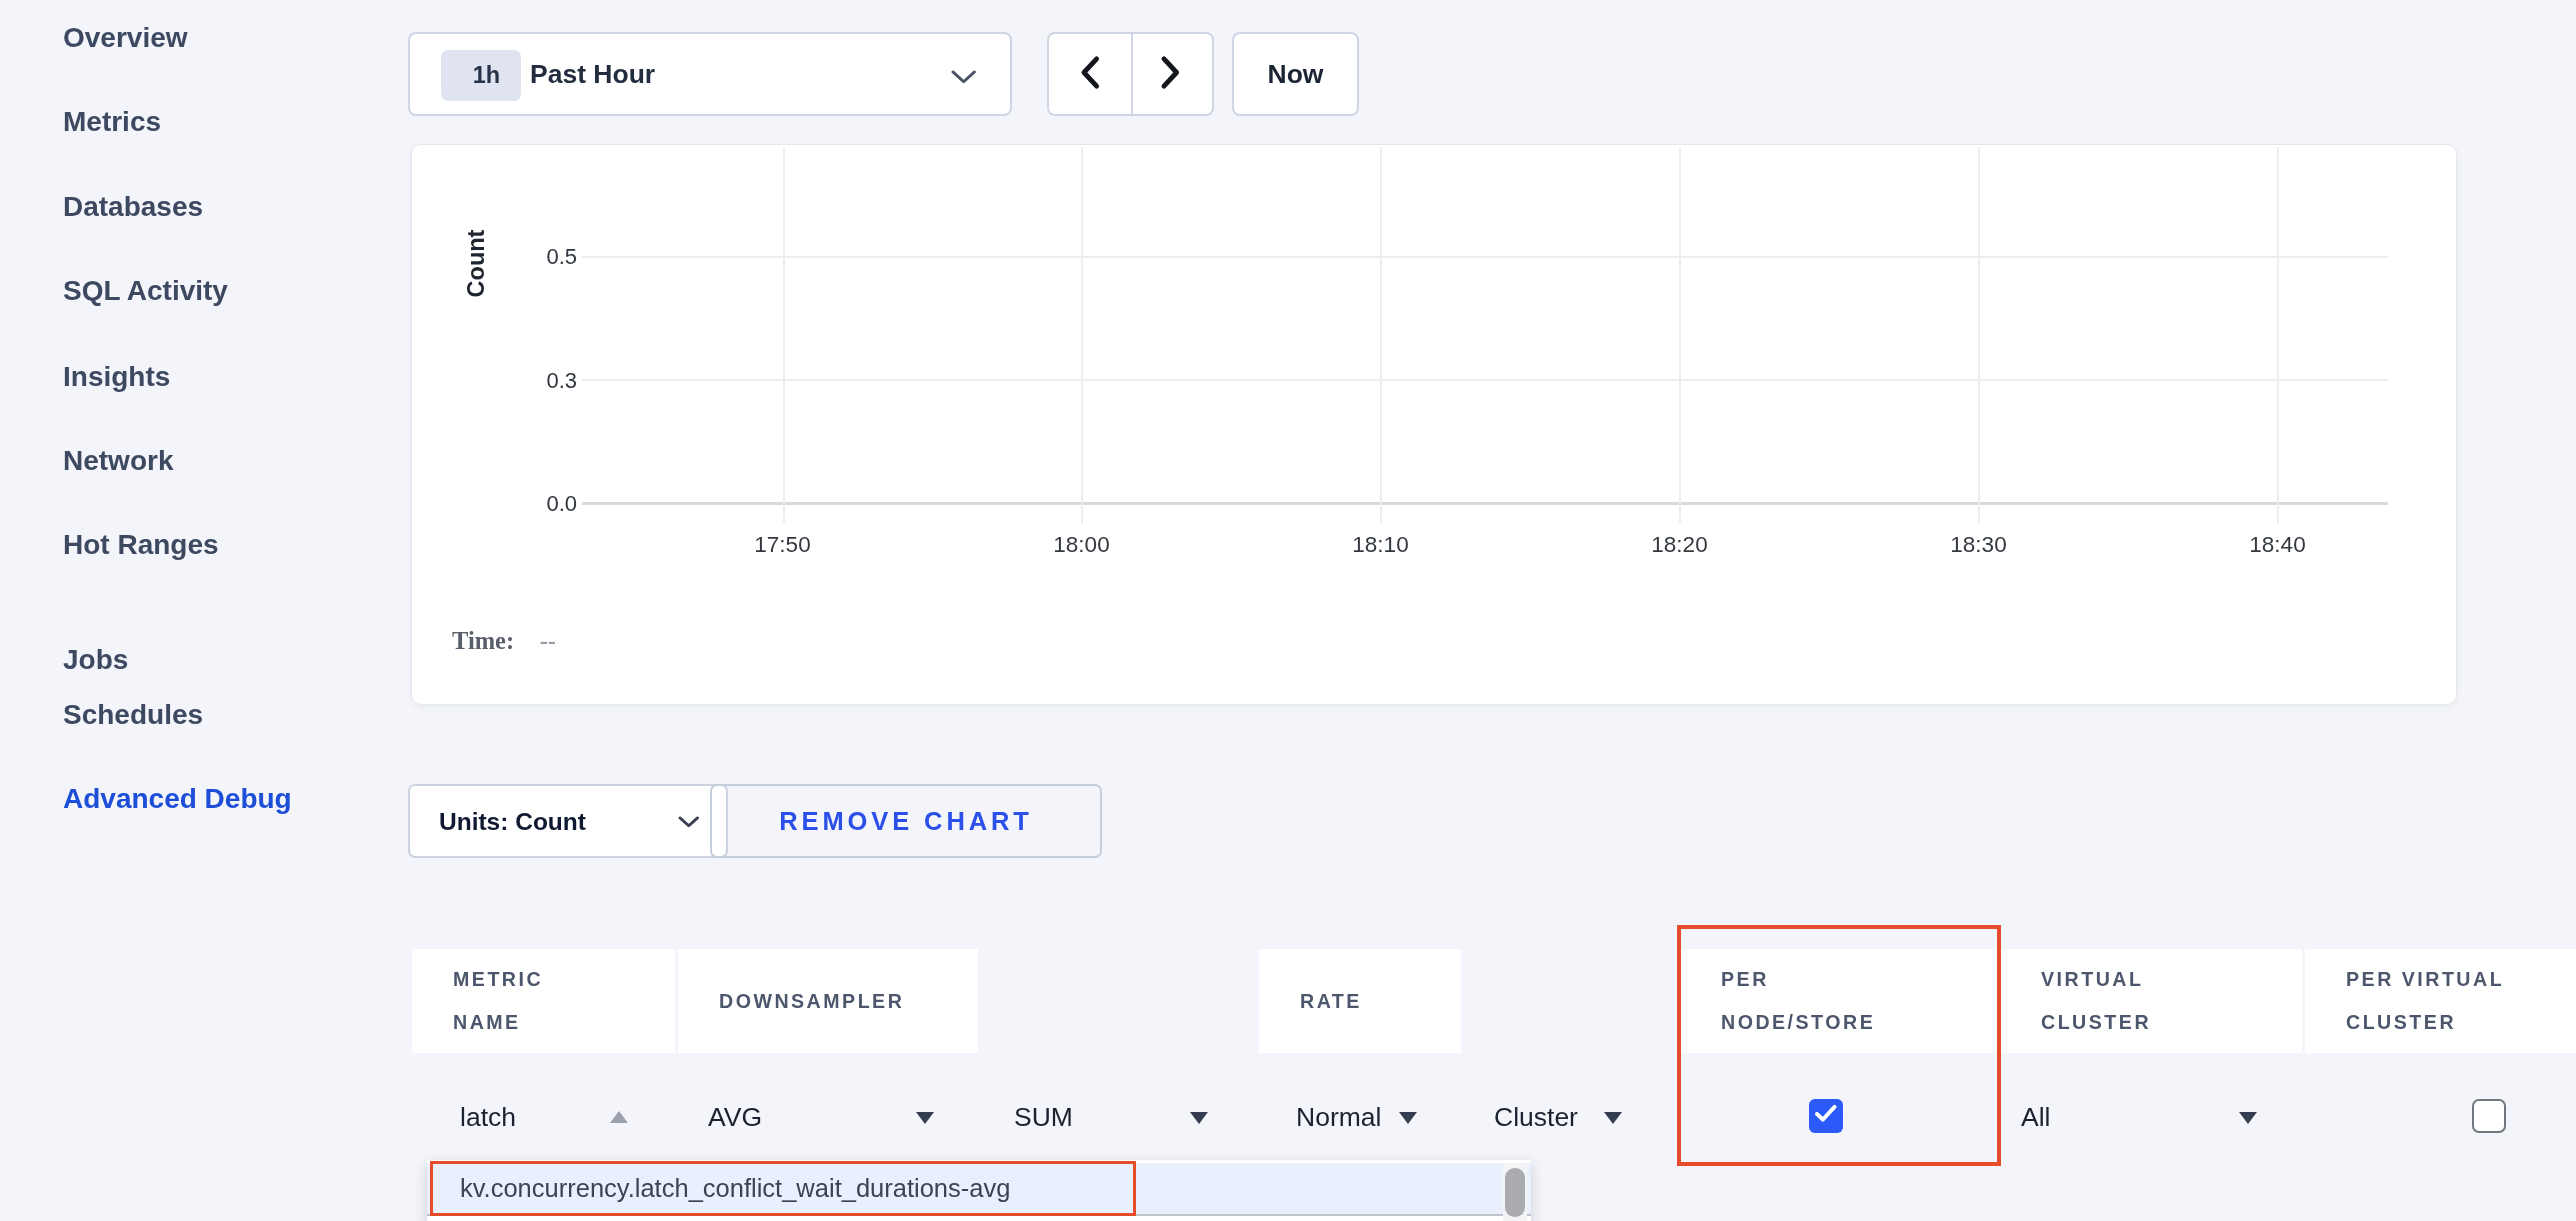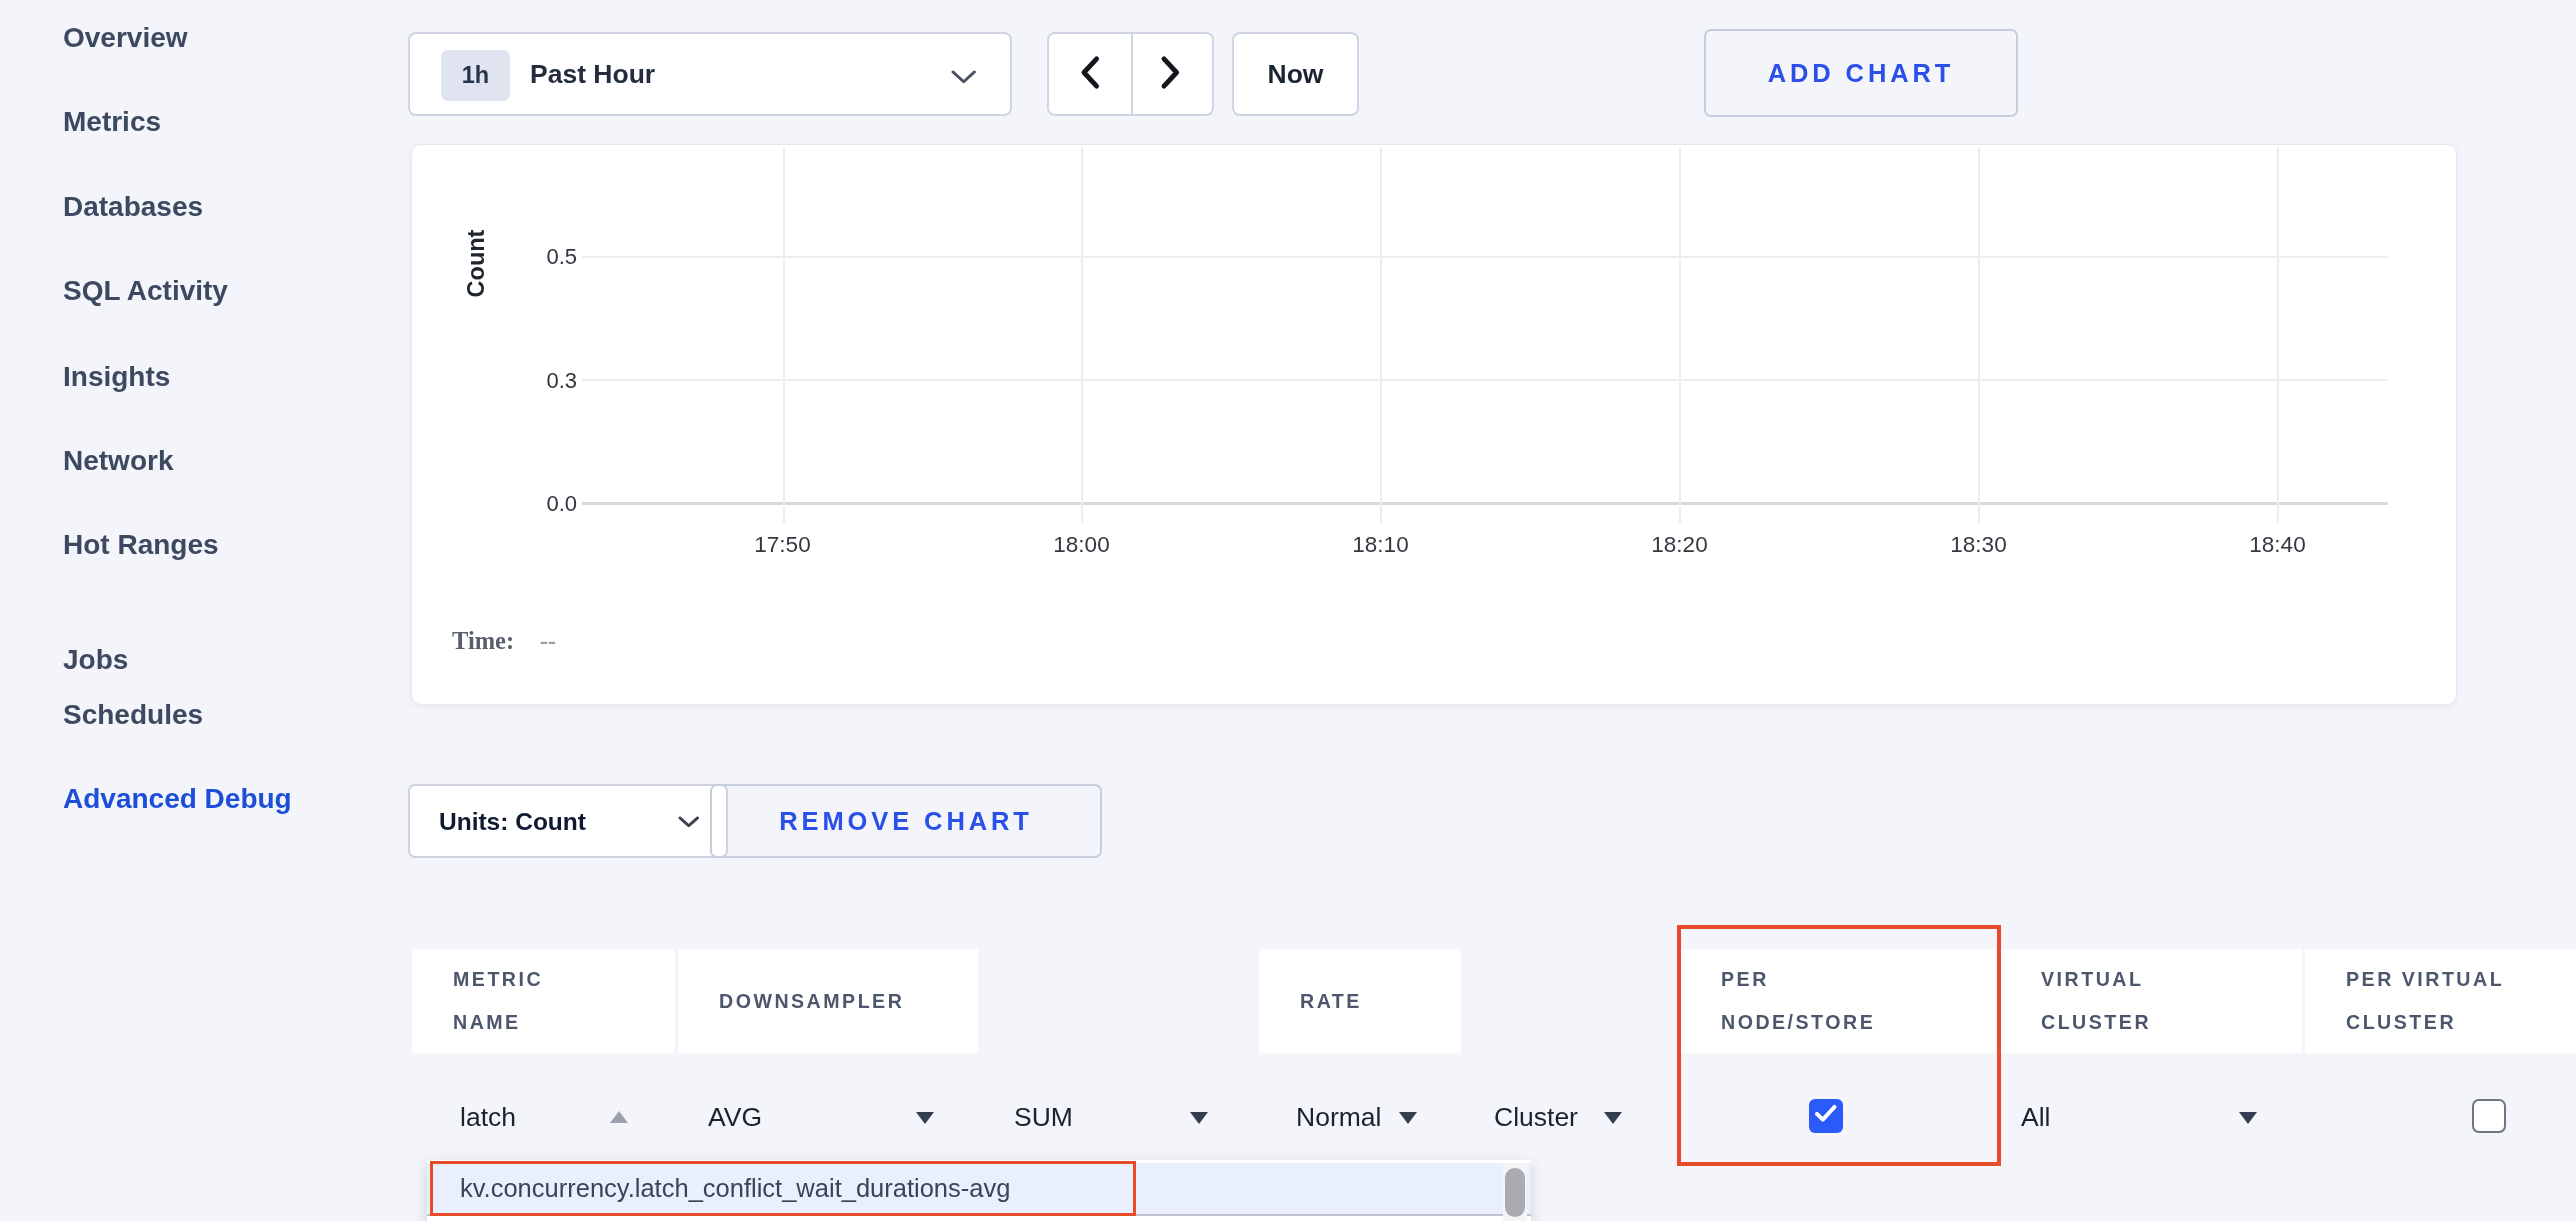--- a/index.html
+++ b/index.html
@@ -9,21 +9,21 @@
   
   .side-item{position:absolute;left:63px;font-size:28px;font-weight:600;color:#3d4961;
              cursor:pointer;white-space:nowrap;}
   .side-item.active{color:#1d4ed8;}
 
   
   .card-btn{position:absolute;background:#fff;border:2px solid #cfd5e3;border-radius:7.8px;
             display:flex;align-items:center;box-sizing:border-box;}
   .time-badge{position:absolute;left:31px;top:15.7px;width:69px;height:51px;background:#e0e4f0;
               border-radius:6.9px;display:flex;align-items:center;justify-content:center;
-              font-size:23.5px;font-weight:700;color:#273349;}
+              font-size:23.5px;font-weight:700;color:#273349;padding-left:11px;}
   .time-label{position:absolute;left:120px;top:0;height:80px;display:flex;align-items:center;
               font-size:26.5px;font-weight:600;color:#232d3f;}
   .chev-down{position:absolute;right:33px;top:35px;}
   .arrow-divider{position:absolute;left:50%;top:0;width:2px;height:100%;background:#cfd5e3;}
   .arrow-half{position:absolute;top:0;width:50%;height:100%;display:flex;align-items:center;
               justify-content:center;cursor:pointer;}
   .now-btn{justify-content:center;font-size:26.5px;font-weight:700;color:#1c2534;cursor:pointer;}
   .ghost-btn{position:absolute;background:transparent;border:2px solid #c6cddd;border-radius:6.9px;
              display:flex;align-items:center;justify-content:center;font-size:25.5px;
              letter-spacing:3.9px;font-weight:600;color:#2b4fe9;box-sizing:border-box;cursor:pointer;}
@@ -119,21 +119,20 @@
       <span>
         <svg width="21.6" height="35" viewBox="0 0 22 36">
             <polyline points="4,4 17,18 4,32" fill="none" stroke="#13161d" stroke-width="5" stroke-linecap="round" stroke-linejoin="round"></polyline>
           </svg>
       </span>
     </div>
   </div>
 
   <div class="card-btn now-btn" style="left:1232px;top:32px;width:127px;height:84px;">Now</div>
 
-  <div class="ghost-btn" style="left:1704px;top:29px;width:314px;height:88px;">ADD CHART</div>
 
   <div class="chart-card">
     <div class="y-axis-label">Count</div>
 
     <div class="ytick" style="top:98px">0.5</div>
     <div class="ytick" style="top:222px">0.3</div>
     <div class="ytick" style="top:345px">0.0</div>
 
     <div class="hgrid" style="top:111px"></div>
     <div class="hgrid" style="top:234px"></div>

